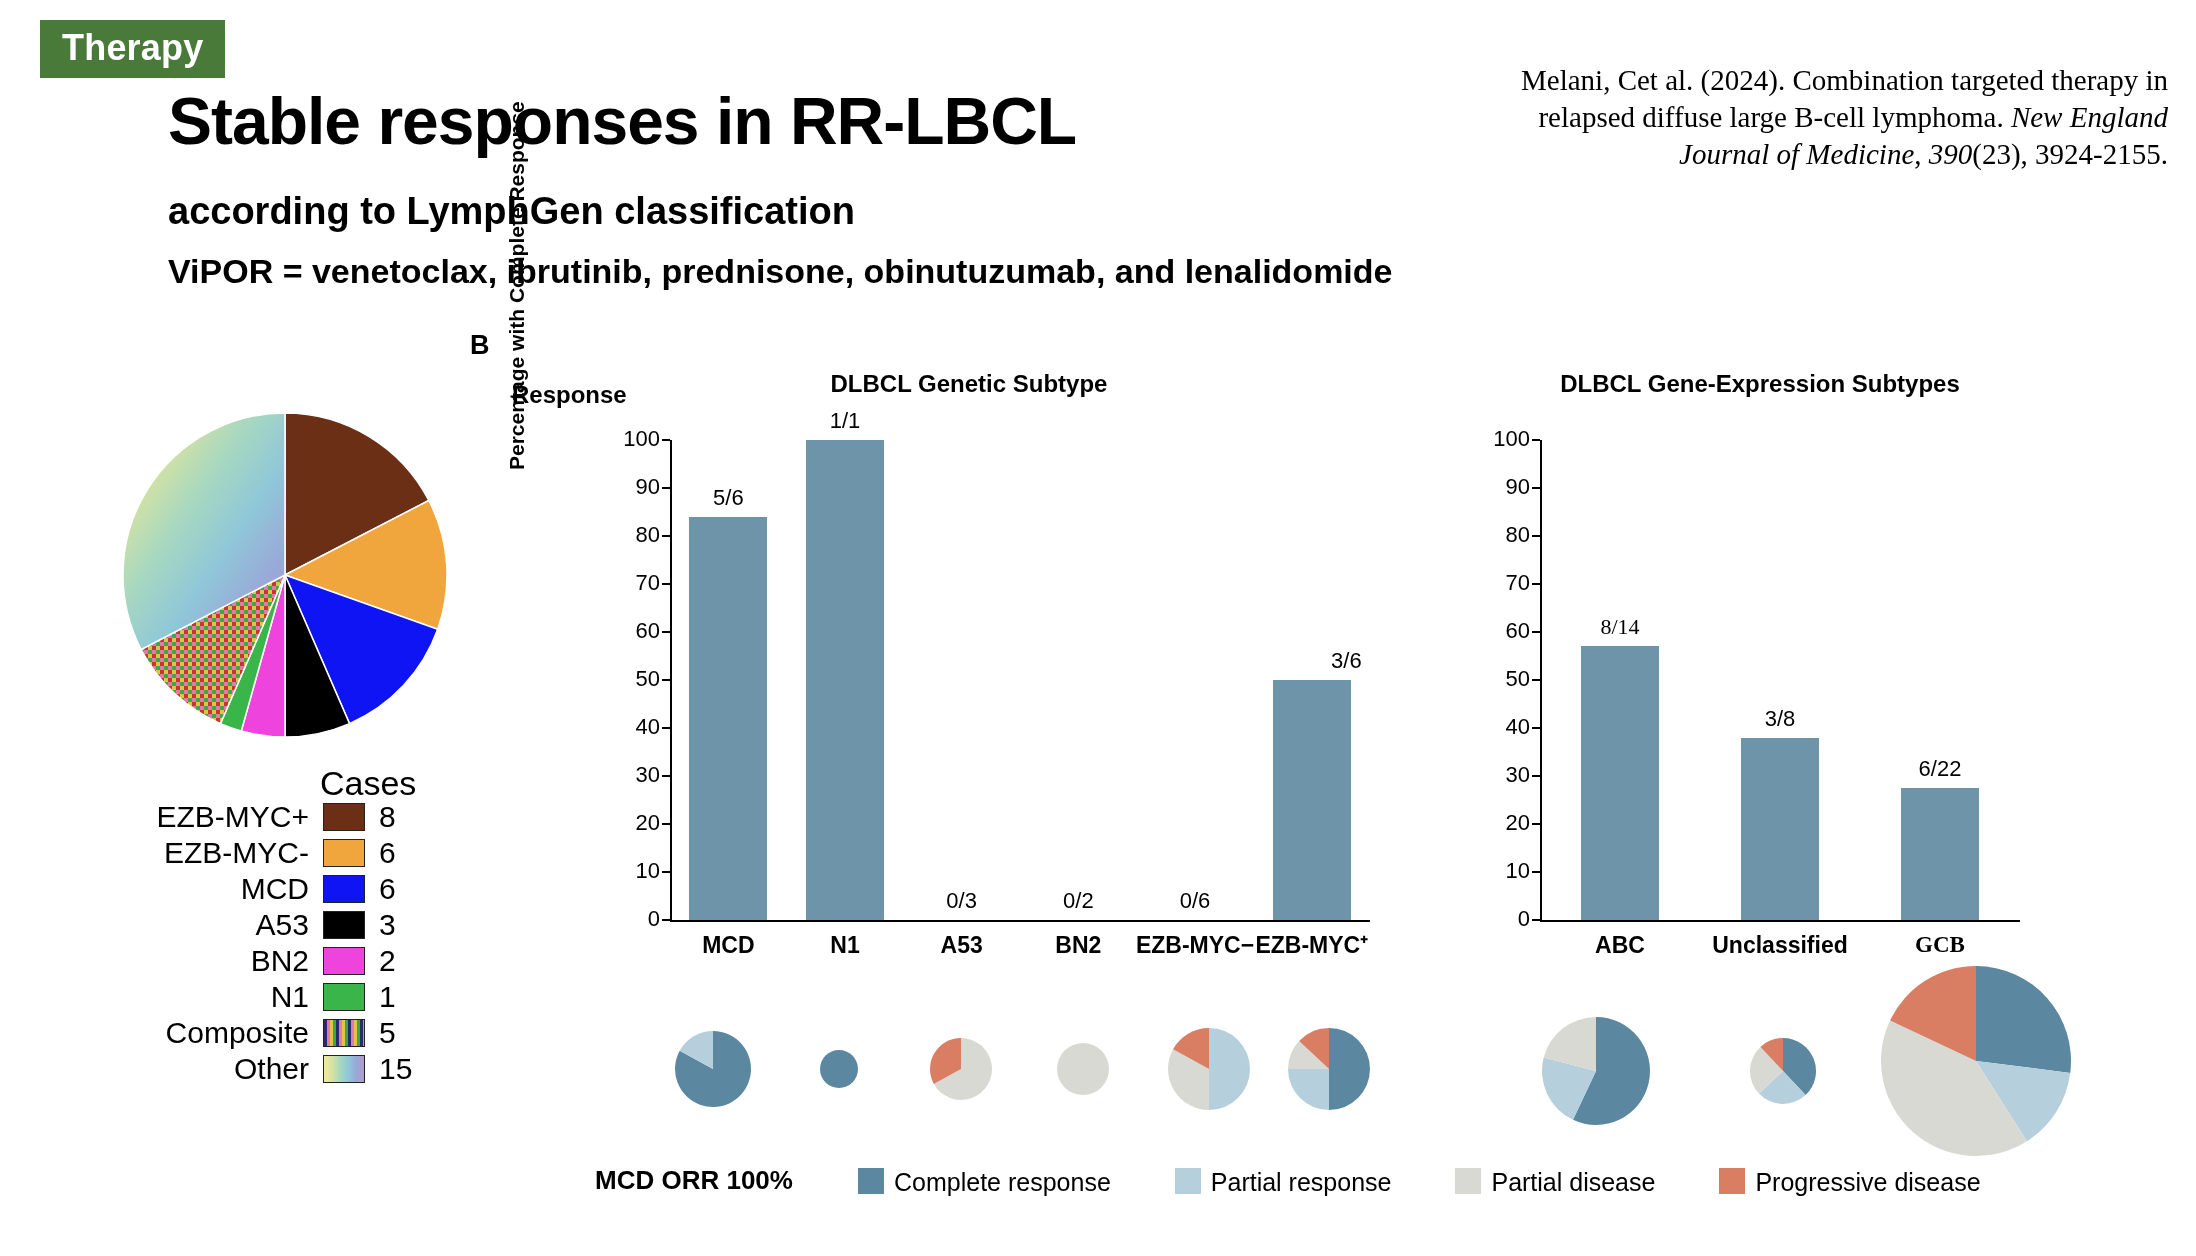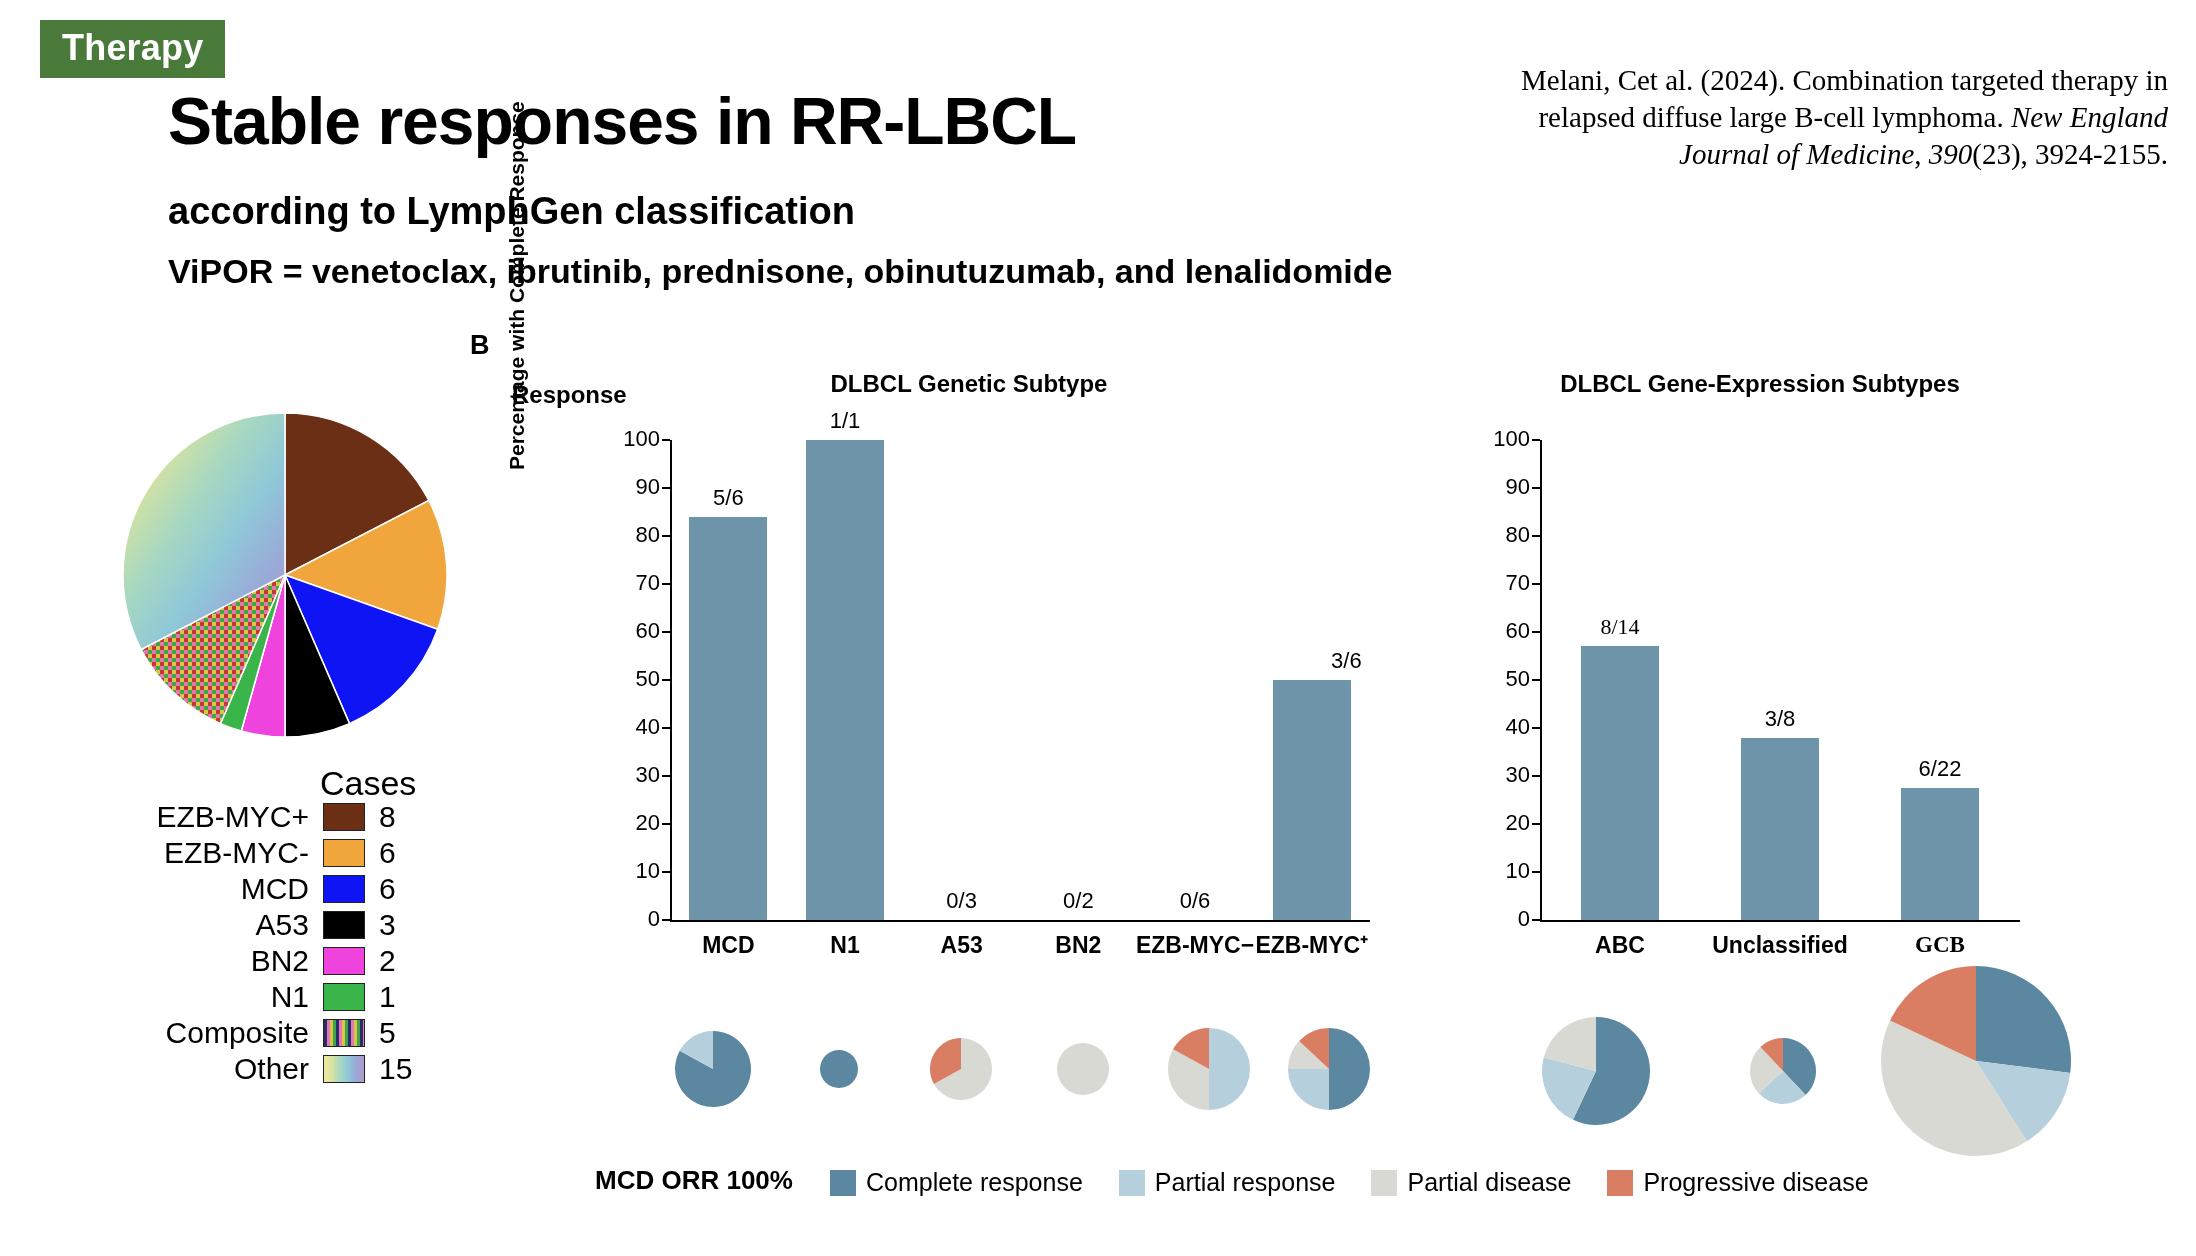--- a/index.html
+++ b/index.html
@@ -91,21 +91,21 @@
     white-space:nowrap;
   }
 
   
   .mini-pie{position:absolute;}
 
   #mcd-orr{left:595px;top:1165px;font-size:26px;font-weight:bold;}
 
   
   #resp-legend{left:830px;top:1168px;display:flex;align-items:center;}
-  .resp-item{display:flex;align-items:center;margin-right:36px;}
+  .resp-item{display:flex;margin-right:36px;margin-left:28px;}
   .resp-swatch{width:26px;height:26px;margin-right:10px;}
   .resp-text{font-size:25px;}
 </style>
 </head>
 <body>
 
 <div class="abs" id="therapy-badge">Therapy</div>
 <div class="abs" id="page-title">Stable responses in RR-LBCL</div>
 <div class="abs" id="page-subtitle">according to LymphGen classification</div>
 <div class="abs" id="page-subtitle2">ViPOR = venetoclax, ibrutinib, prednisone, obinutuzumab, and lenalidomide</div>

